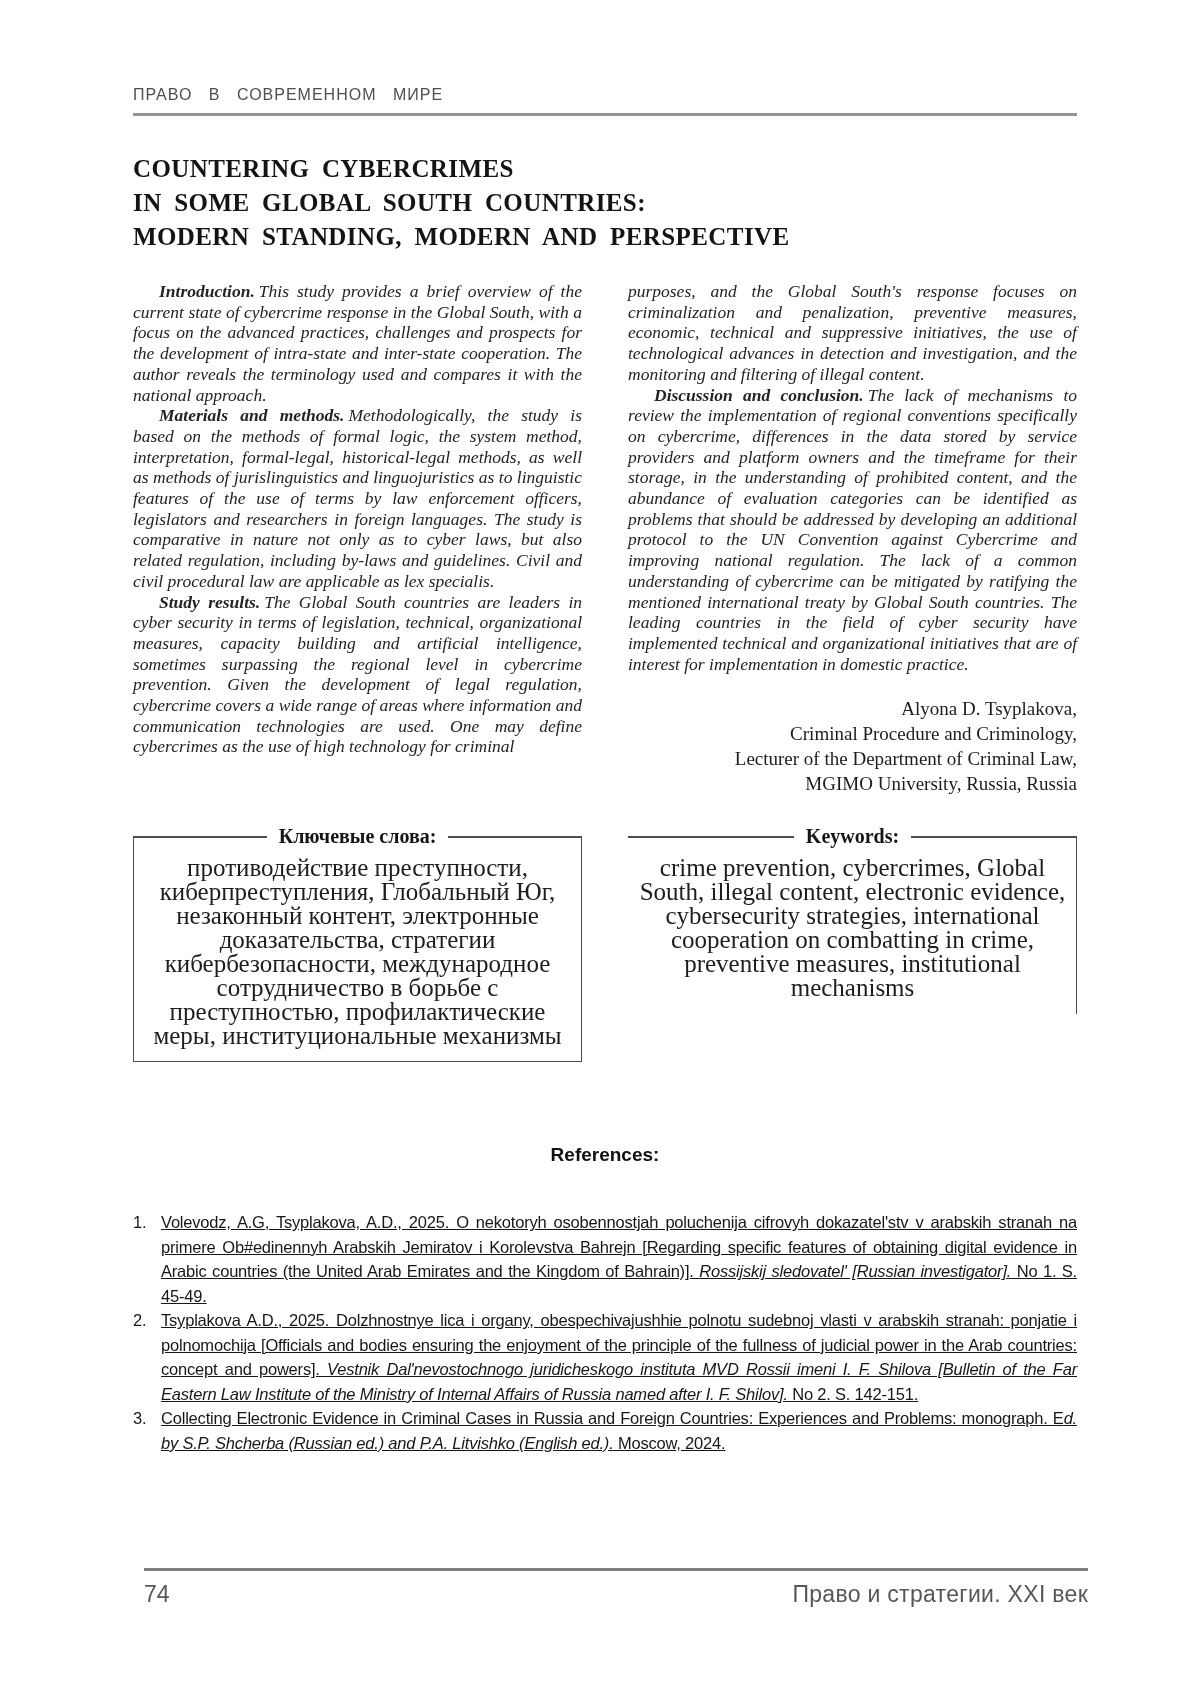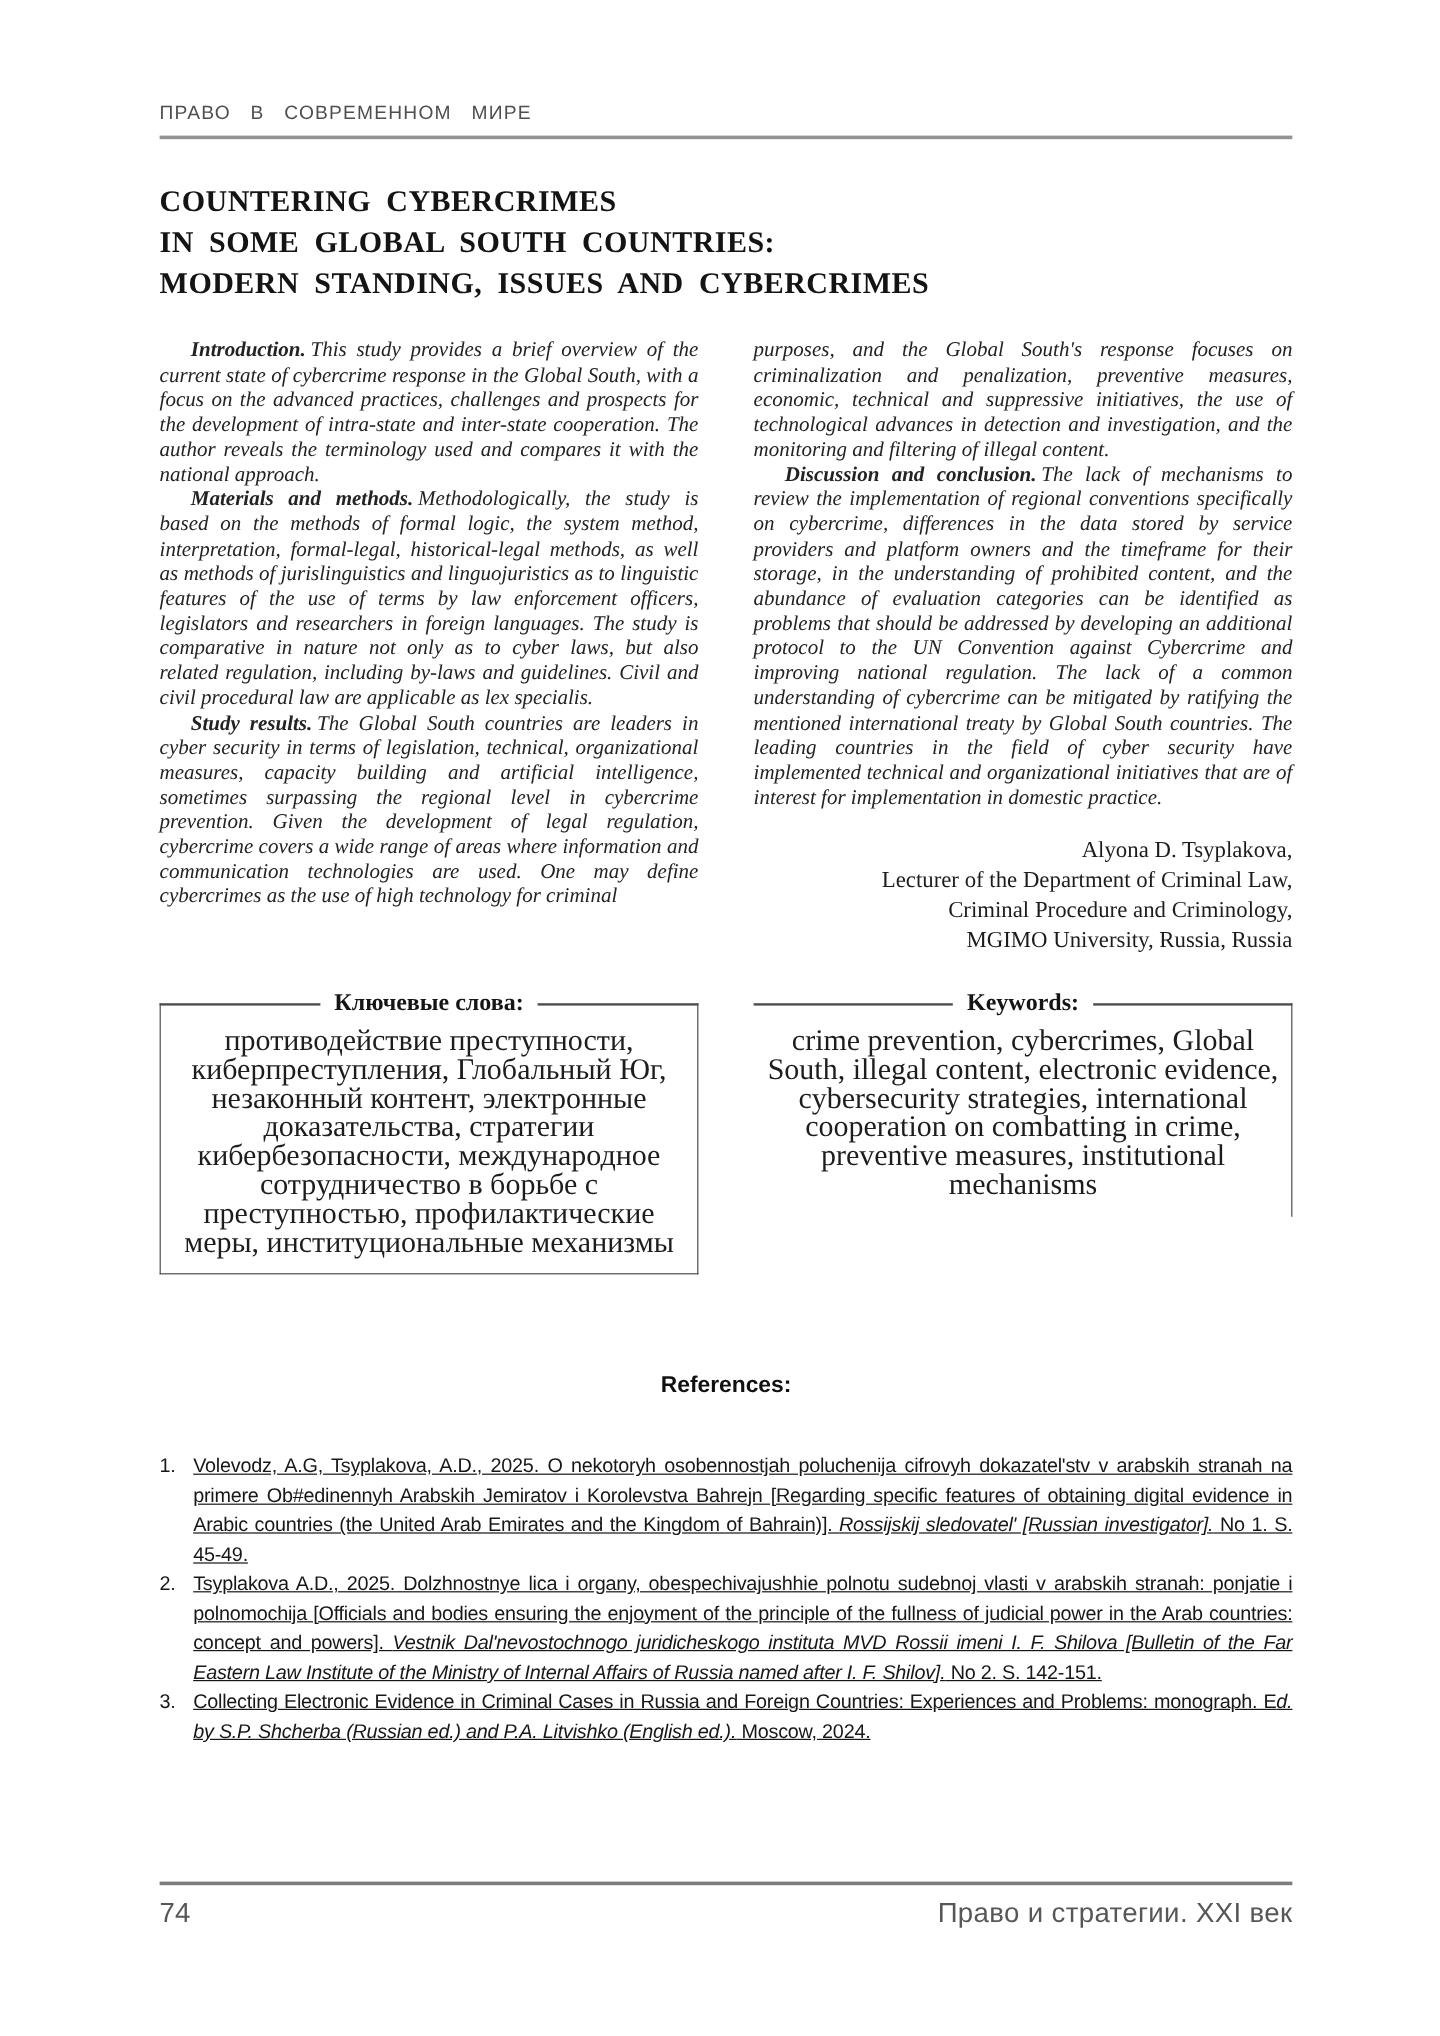--- a/index.html
+++ b/index.html
@@ -54,57 +54,57 @@
     font-weight:bold; font-size:19px; color:#111111;
   }
   .refs { margin-top:44px; font-family:"Liberation Sans", sans-serif; }
   .ref { display:flex; align-items:flex-start; font-size:16.5px; line-height:24.5px;
          letter-spacing:-0.2px; color:#171717; }
   .ref .num { flex:0 0 28px; }
   .ref .rtext { flex:1; text-align:justify;text-decoration:underline; }
 
   
   .footer {
-    position:absolute; left:133px; width:944px; top:1568px;
+    position:absolute; left:144px; width:944px; top:1568px;
     border-top:3px solid #7d7d7d; padding-top:10px;
     display:flex; justify-content:space-between; align-items:flex-end;
     font-family:"Liberation Sans", sans-serif; color:#575757;
   }
   .footer .pageno { font-size:23px; }
   .footer .journal { font-size:23px; letter-spacing:0.3px; }
 </style>
 </head>
 <body>
 
 <div class="page">
   <div class="content">
 
     <div class="rubric">ПРАВО В СОВРЕМЕННОМ МИРЕ</div>
     <div class="head-rule"></div>
 
     <div class="title">
       <div>COUNTERING CYBERCRIMES</div>
       <div>IN SOME GLOBAL SOUTH COUNTRIES:</div>
-      <div>MODERN STANDING, ISSUES AND CYBERCRIMES</div>
+      <div>MODERN STANDING, MODERN AND PERSPECTIVE</div>
     </div>
 
     <div class="cols">
       <div class="col">
         <p class="ap"><b class="lead">Introduction.</b><span>This study provides a brief overview of the current state of cybercrime response in the Global South, with a focus on the advanced practices, challenges and prospects for the development of intra-state and inter-state cooperation. The author reveals the terminology used and compares it with the national approach.</span></p>
         <p class="ap"><b class="lead">Materials and methods.</b><span>Methodologically, the study is based on the methods of formal logic, the system method, interpretation, formal-legal, historical-legal methods, as well as methods of jurislinguistics and linguojuristics as to linguistic features of the use of terms by law enforcement officers, legislators and researchers in foreign languages. The study is comparative in nature not only as to cyber laws, but also related regulation, including by-laws and guidelines. Civil and civil procedural law are applicable as lex specialis.</span></p>
         <p class="ap"><b class="lead">Study results.</b><span>The Global South countries are leaders in cyber security in terms of legislation, technical, organizational measures, capacity building and artificial intelligence, sometimes surpassing the regional level in cybercrime prevention. Given the development of legal regulation, cybercrime covers a wide range of areas where information and communication technologies are used. One may define cybercrimes as the use of high technology for criminal</span></p>
       </div>
       <div class="col">
         <p class="ap cont"><span>purposes, and the Global South's response focuses on criminalization and penalization, preventive measures, economic, technical and suppressive initiatives, the use of technological advances in detection and investigation, and the monitoring and filtering of illegal content.</span></p>
         <p class="ap"><b class="lead">Discussion and conclusion.</b><span>The lack of mechanisms to review the implementation of regional conventions specifically on cybercrime, differences in the data stored by service providers and platform owners and the timeframe for their storage, in the understanding of prohibited content, and the abundance of evaluation categories can be identified as problems that should be addressed by developing an additional protocol to the UN Convention against Cybercrime and improving national regulation. The lack of a common understanding of cybercrime can be mitigated by ratifying the mentioned international treaty by Global South countries. The leading countries in the field of cyber security have implemented technical and organizational initiatives that are of interest for implementation in domestic practice.</span></p>
 
         <div class="author">
           <div>Alyona D. Tsyplakova,</div>
+          <div>Criminal Procedure and Criminology,</div>
           <div>Lecturer of the Department of Criminal Law,</div>
-          <div>Criminal Procedure and Criminology,</div>
           <div>MGIMO University, Russia, Russia</div>
         </div>
       </div>
     </div>
 
     <div class="kw-row">
       <div class="kw-box closed">
         <div class="kw-head">
           <span class="hline"></span>
           <span class="kw-title">Ключевые слова:</span>

